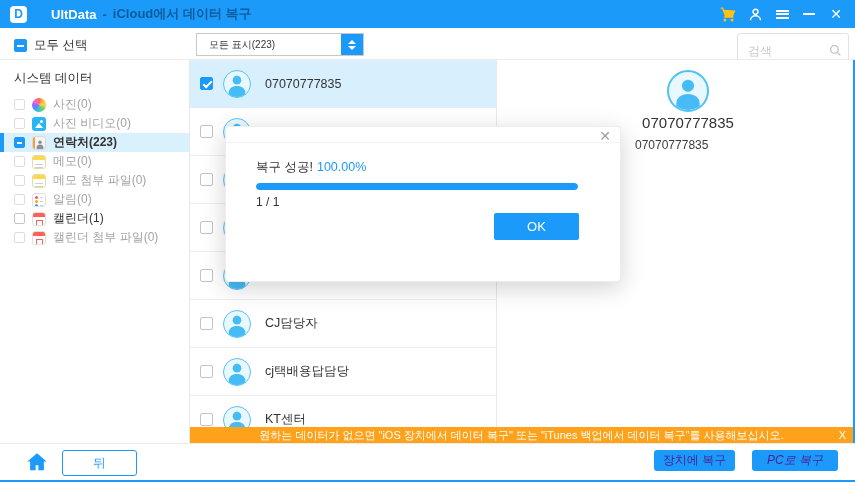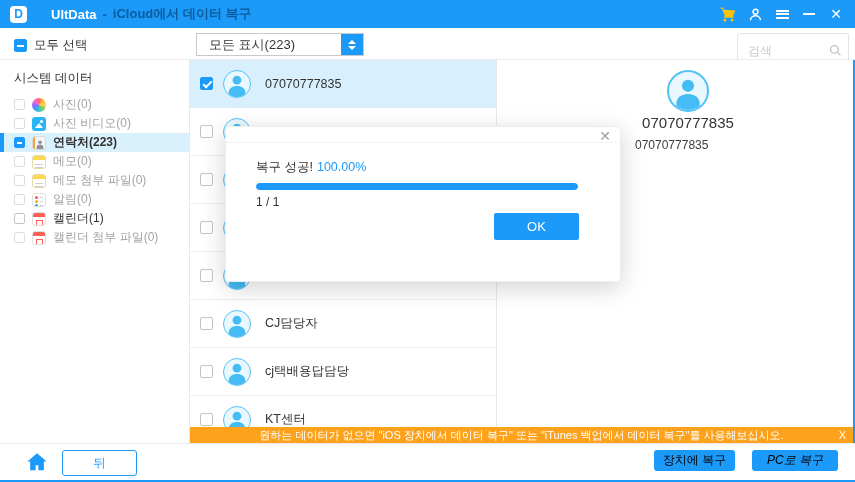--- a/index.html
+++ b/index.html
@@ -26,21 +26,21 @@
   .selall span{font-size:12.5px;color:#333;}
   .cb{width:13px;height:13px;border:1px solid #c4c4c4;border-radius:2px;background:#fff;position:relative;flex:0 0 13px;}
   .cb.ind{background:#1b9afa;border-color:#1b9afa;}
   .cb.ind::after{content:"";position:absolute;left:2px;right:2px;top:5px;height:2px;background:#fff;}
   .cb.chk{background:#1b9afa;border-color:#1b9afa;}
   .cb.chk::after{content:"";position:absolute;left:2px;top:3px;width:7px;height:3px;
                  border-left:2px solid #fff;border-bottom:2px solid #fff;transform:rotate(-45deg);}
   .cb.dis{border-color:#dddddd;}
   .dropdown{position:absolute;left:196px;top:5px;width:168px;height:23px;border:1px solid #c9c9c9;
             background:#fff;display:flex;align-items:center;cursor:pointer;}
-  .dropdown .val{font-size:13px;color:#333;padding-left:12px;flex:1;}
+  .dropdown .val{font-size:10px;color:#333;padding-left:12px;flex:1;}
   .spinner{width:22px;height:100%;background:#1b9afa;display:flex;flex-direction:column;
            align-items:center;justify-content:center;gap:2px;}
   .spinner i{display:block;width:0;height:0;border-left:4px solid transparent;border-right:4px solid transparent;}
   .spinner .up{border-bottom:4px solid #fff;}
   .spinner .dn{border-top:4px solid #fff;}
   .search{position:absolute;right:6px;top:5px;width:112px;height:35px;border:1px solid #e2e2e2;
           border-radius:3px;display:flex;align-items:center;padding:0 6px 0 8px;}
   .search input{border:none;outline:none;flex:1;min-width:0;font-size:12px;color:#333;}
   .search input::placeholder{color:#c8c8c8;}
   
@@ -104,21 +104,21 @@
   
   .notice{position:absolute;left:190px;top:427px;width:663px;height:16px;background:#ffa21b;
           color:#fff;font-size:11px;line-height:16px;text-align:center;}
   .nclose{position:absolute;right:7px;top:0;font-size:11px;line-height:16px;cursor:pointer;}
   
   .footer{position:absolute;left:0;top:443px;width:855px;height:37px;background:#fff;border-top:1px solid #ececec;}
   .homebtn{position:absolute;left:26px;top:7px;width:22px;height:22px;cursor:pointer;}
   .backbtn{position:absolute;left:62px;top:6px;width:75px;height:26px;background:#fff;border:1px solid #1b9afa;
            border-radius:3px;color:#1b9afa;font-size:12.5px;cursor:pointer;}
   .bluebtn{position:absolute;top:6px;height:21px;background:#1b9afa;border:none;border-radius:3px;
-           color:#000000;font-size:12px;cursor:pointer;}
+           color:#4c1d95;font-size:12px;cursor:pointer;}
   .devbtn{left:654px;width:81px;}
   .pcbtn{left:752px;width:86px;font-style:italic;}
 </style>
 </head>
 <body>
 
 <div class="window">
 
   <div class="titlebar">
     <div class="logo">D</div>

